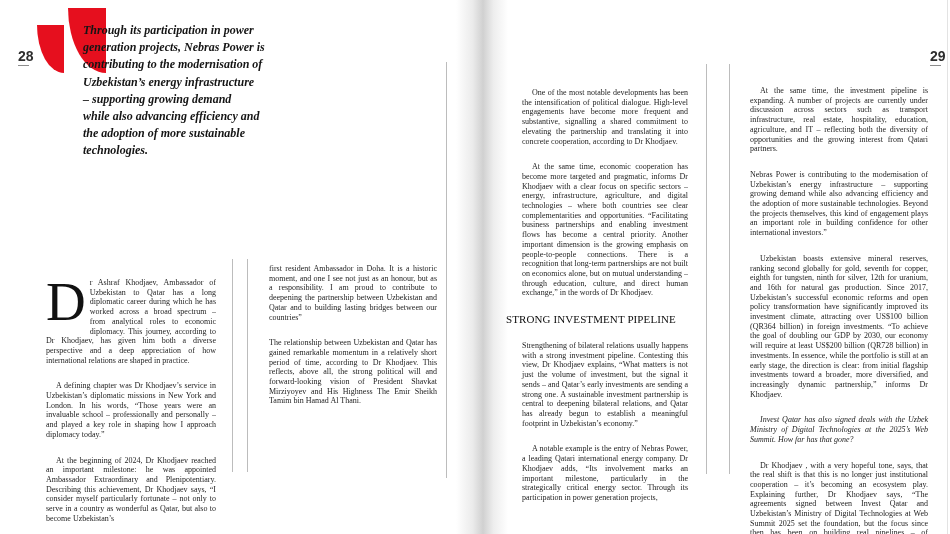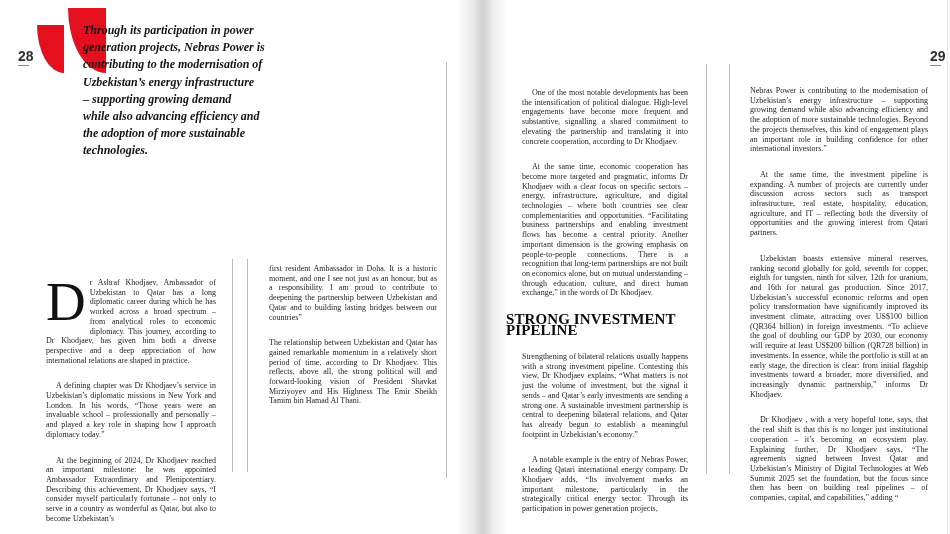--- a/index.html
+++ b/index.html
@@ -18,21 +18,21 @@
   .qmark .c1{left:0;top:17px;width:27px;height:48px;}
   .qmark .c2{left:31px;top:0;width:38px;height:65px;}
   .pullquote{position:absolute;left:83px;top:22px;width:242px;white-space:pre-line;
              font-weight:bold;font-style:italic;font-size:12px;line-height:17.2px;color:#151515;}
   .vrule{position:absolute;width:1px;background:#bcbcbc;}
   .col{position:absolute;}
   .body{margin:16px;font-size:8px;line-height:9.7px;text-align:justify;color:#1d1d1d;
         -webkit-hyphens:none;hyphens:none;}
   .indent{text-indent:10px;}
   .italic{font-style:italic;}
-  .heading{margin:7px 0 2px 0;font-size:15px;line-height:11px;font-weight:bold;
+  .heading{margin:7px 0 2px 0;font-size:11px;line-height:11px;font-weight:normal;
            letter-spacing:0.1px;color:#0c0c0c;}
   .dropcap{float:left;font-size:55px;line-height:44px;height:47px;margin:2px 4px 0 0;color:#111;}
 </style>
 </head>
 <body>
 
 <div class="canvas">
 
   <div class="fold"></div>
   <div class="edge-line" style="left:947px;"></div>
@@ -79,19 +79,20 @@
 
   <div class="col" style="left:506px;top:72px;width:198px;">
     <p class="body indent">One of the most notable developments has been the intensification of political dialogue. High-level engagements have become more frequent and substantive, signalling a shared commitment to elevating the partnership and translating it into concrete cooperation, according to Dr Khodjaev.</p>
     <p class="body indent">At the same time, economic cooperation has become more targeted and pragmatic, informs Dr Khodjaev with a clear focus on specific sectors – energy, infrastructure, agriculture, and digital technologies – where both countries see clear complementarities and opportunities. “Facilitating business partnerships and enabling investment flows has become a central priority. Another important dimension is the growing emphasis on people-to-people connections. There is a recognition that long-term partnerships are not built on economics alone, but on mutual understanding – through education, culture, and direct human exchange,” in the words of Dr Khodjaev.</p>
     <h3 class="heading">STRONG INVESTMENT PIPELINE</h3>
     <p class="body">Strengthening of bilateral relations usually happens with a strong investment pipeline. Contesting this view, Dr Khodjaev explains, “What matters is not just the volume of investment, but the signal it sends – and Qatar’s early investments are sending a strong one. A sustainable investment partnership is central to deepening bilateral relations, and Qatar has already begun to establish a meaningful footprint in Uzbekistan’s economy.”</p>
     <p class="body indent">A notable example is the entry of Nebras Power, a leading Qatari international energy company. Dr Khodjaev adds, “Its involvement marks an important milestone, particularly in the strategically critical energy sector. Through its participation in power generation projects,</p>
   </div>
 
   <div class="col" style="left:734px;top:70px;width:210px;">
+    <p class="body indent">At the same time, the investment pipeline is expanding. A number of projects are currently under discussion across sectors such as transport infrastructure, real estate, hospitality, education, agriculture, and IT – reflecting both the diversity of opportunities and the growing interest from Qatari partners.</p>
     <p class="body">Nebras Power is contributing to the modernisation of Uzbekistan’s energy infrastructure – supporting growing demand while also advancing efficiency and the adoption of more sustainable technologies. Beyond the projects themselves, this kind of engagement plays an important role in building confidence for other international investors.”</p>
-    <p class="body indent">At the same time, the investment pipeline is expanding. A number of projects are currently under discussion across sectors such as transport infrastructure, real estate, hospitality, education, agriculture, and IT – reflecting both the diversity of opportunities and the growing interest from Qatari partners.</p>
     <p class="body indent">Uzbekistan boasts extensive mineral reserves, ranking second globally for gold, seventh for copper, eighth for tungsten, ninth for silver, 12th for uranium, and 16th for natural gas production. Since 2017, Uzbekistan’s successful economic reforms and open policy transformation have significantly improved its investment climate, attracting over US$100 billion (QR364 billion) in foreign investments. “To achieve the goal of doubling our GDP by 2030, our economy will require at least US$200 billion (QR728 billion) in investments. In essence, while the portfolio is still at an early stage, the direction is clear: from initial flagship investments toward a broader, more diversified, and increasingly dynamic partnership,” informs Dr Khodjaev.</p>
+    <p class="body indent italic">Invest Qatar has also signed deals with the Uzbek Ministry of Digital Technologies at the 2025’s Web Summit. How far has that gone?</p>
     <p class="body indent">Dr Khodjaev , with a very hopeful tone, says, that the real shift is that this is no longer just institutional cooperation – it’s becoming an ecosystem play. Explaining further, Dr Khodjaev says, “The agreements signed between Invest Qatar and Uzbekistan’s Ministry of Digital Technologies at Web Summit 2025 set the foundation, but the focus since then has been on building real pipelines – of companies, capital, and capabilities,” adding “</p>
   </div>
 
 </div>
 
 </body></html>

